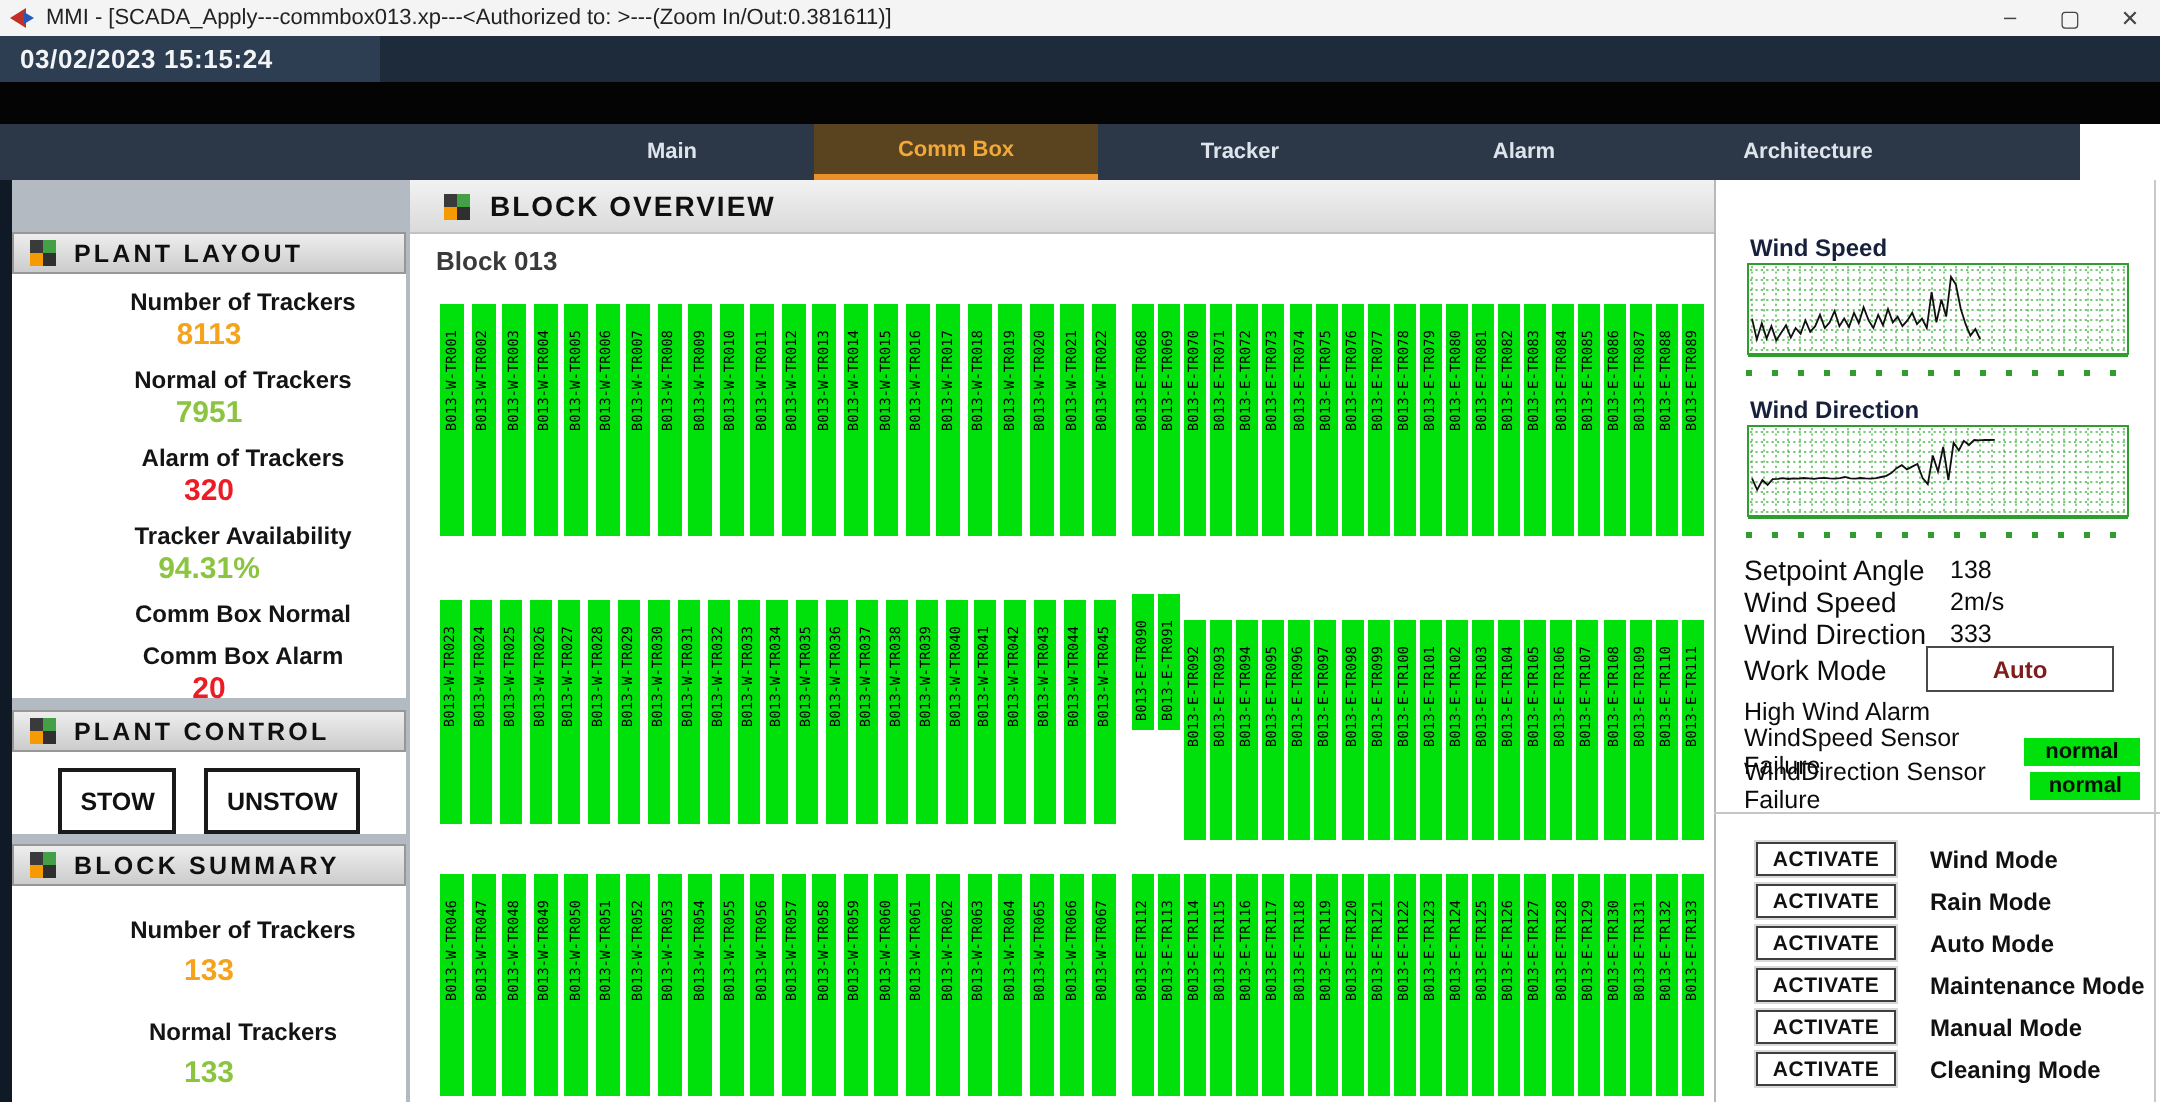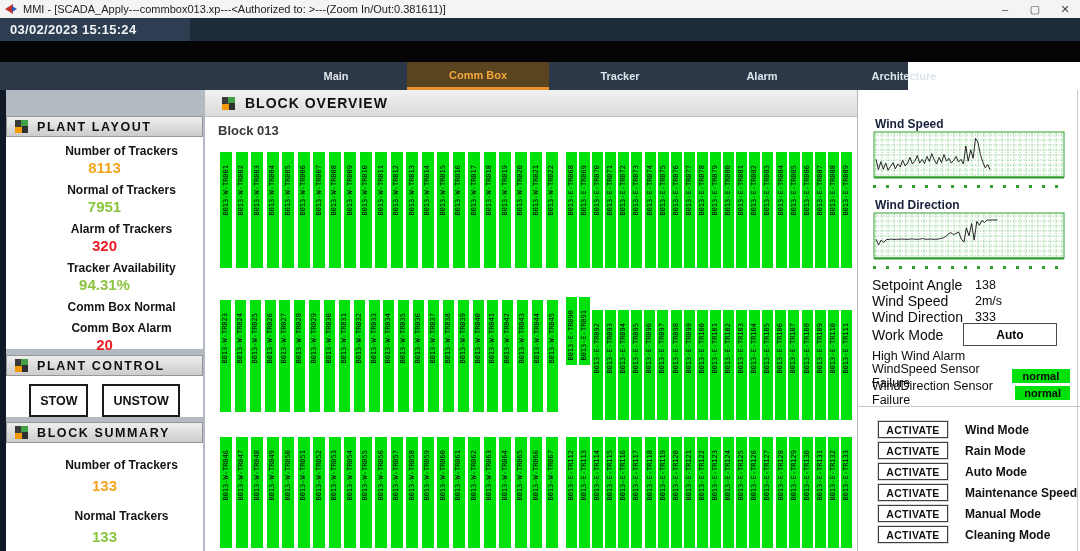--- a/index.html
+++ b/index.html
@@ -14,21 +14,21 @@
   .win-btn{width:30px;height:18px;display:flex;align-items:center;justify-content:center;
            font-size:11px;color:#444;cursor:default;}
   
   #tsbar{position:absolute;left:0;top:18px;width:1080px;height:23px;background:#1d2b3b;}
   #tsbox{position:absolute;left:0;top:0;width:190px;height:23px;background:#2d3e52;
          color:#f2f4f6;font-size:13px;font-weight:bold;display:flex;align-items:center;
          padding-left:10px;box-sizing:border-box;letter-spacing:.3px;}
   
   #blackstrip{position:absolute;left:0;top:41px;width:1080px;height:21px;background:#040404;}
   
-  #navbar{position:absolute;left:0;top:62px;width:908px;height:28px;background:#2c3847;}
+  #navbar{position:absolute;left:0;top:62px;width:1040px;height:28px;background:#2c3847;}
   #nav-tabs{position:absolute;left:265px;top:0;height:28px;display:flex;}
   .tab{width:142px;height:28px;display:flex;align-items:center;justify-content:center;
        font-size:11px;font-weight:bold;color:#dde4ec;box-sizing:border-box;cursor:default;}
   .tab-active{background:#5a431f;color:#f2a93b;border-bottom:3px solid #e8912a;}
   
   #content{position:absolute;left:0;top:90px;width:1080px;height:461px;background:#fff;}
   #leftstrip{position:absolute;left:0;top:0;width:6px;height:461px;background:#101a26;}
   #sidebar-bg{position:absolute;left:6px;top:0;width:199px;height:461px;background:#b4bac1;}
   .side-sec{position:absolute;left:6px;width:197px;background:#fff;margin-top:24px;}
   .sec-header{height:21px;background:linear-gradient(#eee,#ccc);border:1px solid #979797;
@@ -63,21 +63,21 @@
   .wind-title{position:absolute;left:875px;font-size:12px;font-weight:bold;color:#17213c;}
   .wind-chart{position:absolute;left:873px;width:192px;height:48px;}
   .tick-row{position:absolute;left:873px;width:192px;height:3px;
             background:repeating-linear-gradient(90deg,#2f9e2f 0 3px,transparent 3px 13px);}
   .field-row{height:16px;display:flex;align-items:center;}
   #wind-fields{position:absolute;left:872px;top:187px;width:200px;}
   .flabel{display:inline-block;width:103px;font-size:14px;color:#0c0c0c;}
   .fvalue{font-size:12.5px;color:#0c0c0c;}
   #workmode-row{position:absolute;left:872px;top:233px;display:flex;align-items:center;}
   #workmode-box{margin-left:0;width:92px;height:21px;border:1.5px solid #4a4a4a;background:#fff;
-                display:flex;align-items:center;justify-content:center;font-size:12px;font-weight:bold;color:#000000;}
+                display:flex;align-items:center;justify-content:center;font-size:12px;font-weight:bold;color:#7f1d1d;}
   #hwa-label{position:absolute;left:872px;top:259px;font-size:12.5px;color:#0c0c0c;}
   #sensor-rows{position:absolute;left:872px;top:277px;width:198px;}
   .sensor-row{height:17px;display:flex;align-items:center;}
   .sensor-label{font-size:12.5px;color:#0c0c0c;}
   .sensor-badge{margin-left:auto;background:#00e00a;color:#041004;font-size:11px;font-weight:bold;
                 width:62px;text-align:center;padding:1px 0;}
   #hdiv{position:absolute;left:857px;top:316px;width:223px;height:1px;background:#c6c6c6;}
   #mode-list{position:absolute;left:878px;top:329px;}
   .mode-row{height:21px;display:flex;align-items:center;}
   .activate-btn{width:70px;height:17px;background:#fff;border:1px solid #3f3f3f;
@@ -734,21 +734,21 @@
         <div class="mode-row">
           <button class="activate-btn">ACTIVATE</button>
           <span class="mode-label">Rain Mode</span>
         </div>
         <div class="mode-row">
           <button class="activate-btn">ACTIVATE</button>
           <span class="mode-label">Auto Mode</span>
         </div>
         <div class="mode-row">
           <button class="activate-btn">ACTIVATE</button>
-          <span class="mode-label">Maintenance Speed</span>
+          <span class="mode-label">Maintenance Mode</span>
         </div>
         <div class="mode-row">
           <button class="activate-btn">ACTIVATE</button>
           <span class="mode-label">Manual Mode</span>
         </div>
         <div class="mode-row">
           <button class="activate-btn">ACTIVATE</button>
           <span class="mode-label">Cleaning Mode</span>
         </div>
       </div>

